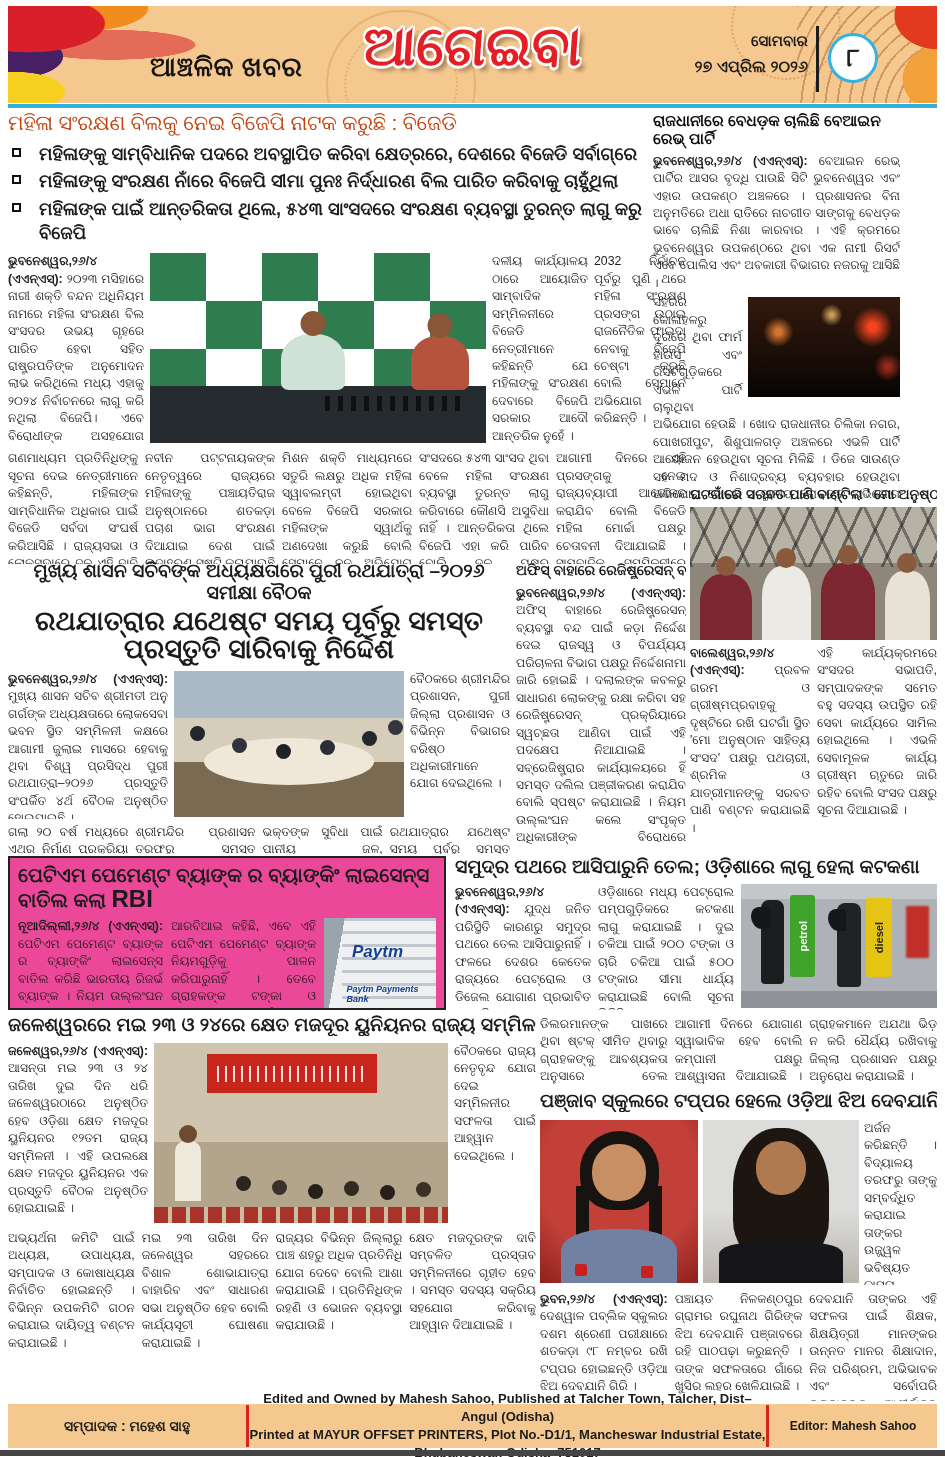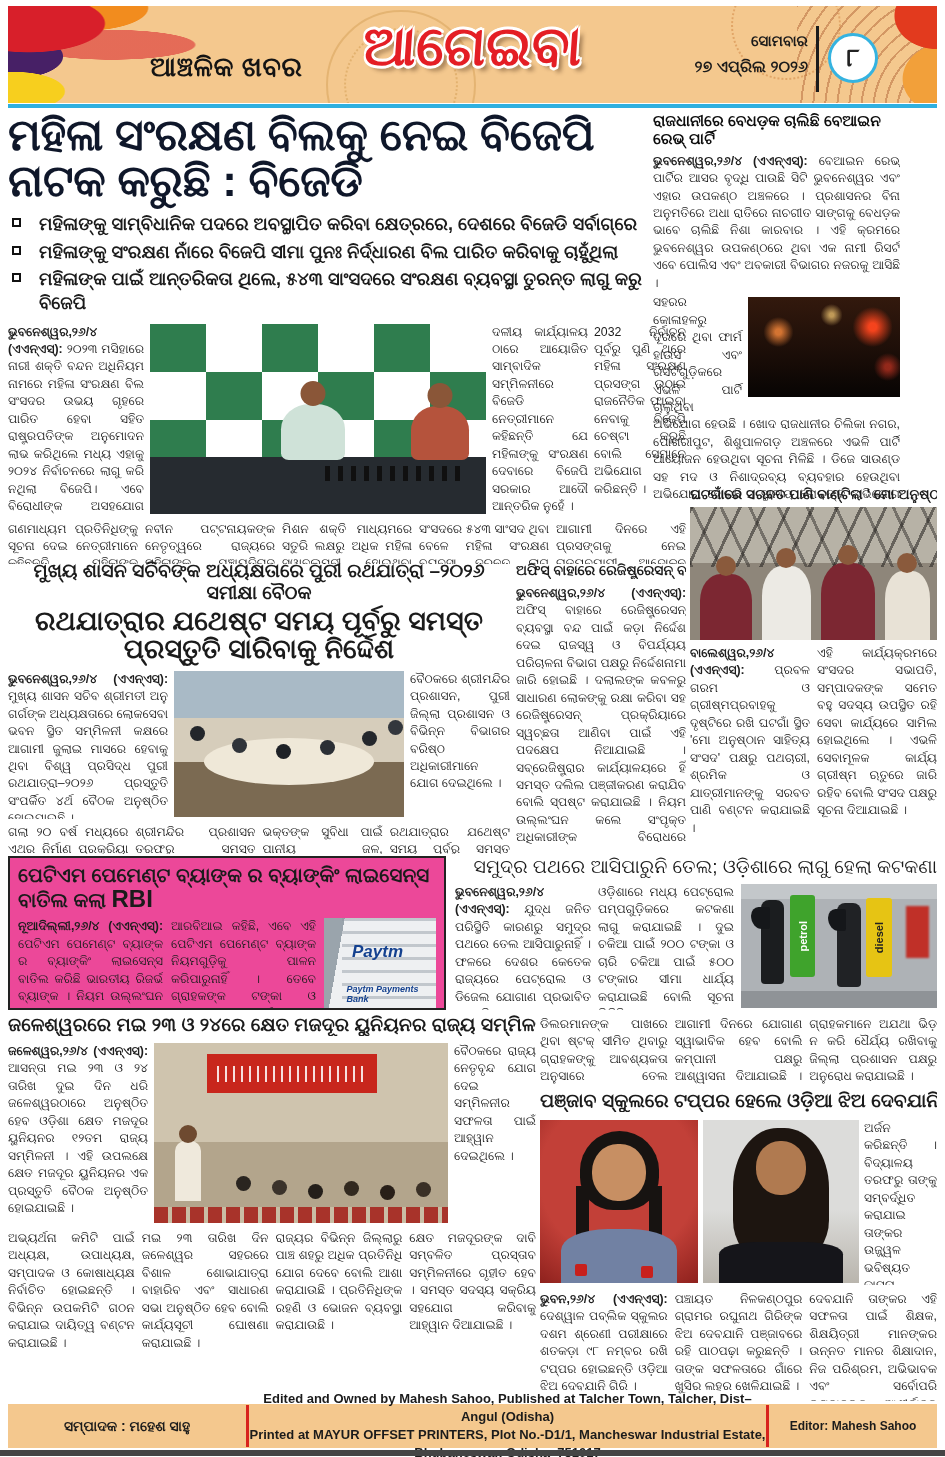--- a/index.html
+++ b/index.html
@@ -110,21 +110,21 @@
   .g1-body{position:absolute;left:13%;bottom:0;width:74%;height:33%;border-radius:40% 40% 0 0;background:#7181a3;}
   .g1-rib{position:absolute;left:22%;bottom:4%;width:12px;height:12px;background:#c8201c;border-radius:2px;box-shadow:66px 2px 0 #c8201c;}
 
   .ph-girl2{background:linear-gradient(180deg,#dcdcda 0 55%,#b9b5ad);}
   .g2-hair{position:absolute;left:19%;top:5%;width:62%;height:80%;border-radius:46% 46% 30% 30%;background:#1d1510;}
   .g2-face{position:absolute;left:34%;top:13%;width:32%;height:33%;border-radius:48%;background:#b07a50;}
   .g2-body{position:absolute;left:10%;bottom:0;width:80%;height:25%;background:#15151a;border-radius:30% 30% 0 0;}
 
   
   .a1{position:absolute;left:8px;top:112px;width:678px;height:452px;overflow:hidden;}
-  .a1-h{font-size:44px;line-height:1.05;font-weight:bold;letter-spacing:-.3px;color:#0f172a;}
+  .a1-h{font-size:21px;line-height:1.05;font-weight:normal;letter-spacing:-.3px;color:#c2410c;}
   .a1-bullets{margin-top:8px;}
   .a1-bullet{display:flex;align-items:flex-start;margin-top:3px;}
   .sq{width:9px;height:9px;border:2px solid #111;margin:6px 18px 0 4px;flex:none;}
   .bl{font-size:18px;font-weight:bold;line-height:1.35;}
   .a1-top{display:flex;gap:6px;margin-top:8px;height:192px;}
   .a1-c0{width:136px;flex:none;}
   .ph-presser{width:336px;height:190px;}
   .a1-c1{width:96px;flex:none;}
   .a1-c2{flex:1;}
   .a1-bot{display:flex;gap:7px;margin-top:5px;height:126px;}
@@ -163,21 +163,21 @@
   
   .a6{position:absolute;left:8px;top:856px;width:438px;height:154px;border:2px solid #222;background:#ec4899;padding:6px 8px;overflow:hidden;}
   .a6-h{font-size:20px;font-weight:bold;line-height:1.1;}
   .a6-h .rbi{font-size:24px;}
   .a6-row{display:flex;gap:8px;margin-top:6px;height:102px;}
   .a6-row .col{flex:1;}
   .ph-paytm{width:112px;height:100px;}
 
   
   .a7{position:absolute;left:455px;top:856px;width:482px;height:160px;overflow:hidden;}
-  .a7-h{font-size:19px;font-weight:normal;text-align:right;white-space:nowrap;overflow:hidden;}
+  .a7-h{font-size:19px;font-weight:bold;text-align:left;white-space:nowrap;overflow:hidden;}
   .a7-row{display:flex;gap:7px;margin-top:6px;height:126px;}
   .a7-row .col{flex:1;}
   .ph-fuel{width:196px;height:124px;}
   .a7c{position:absolute;left:540px;top:1016px;width:397px;height:72px;display:flex;gap:7px;overflow:hidden;}
   .a7c .col{flex:1;}
 
   
   .a8{position:absolute;left:8px;top:1014px;width:528px;height:388px;overflow:hidden;}
   .a8-h{font-size:19px;font-weight:bold;white-space:nowrap;overflow:hidden;}
   .a8-top{display:flex;gap:6px;margin-top:7px;height:182px;}

